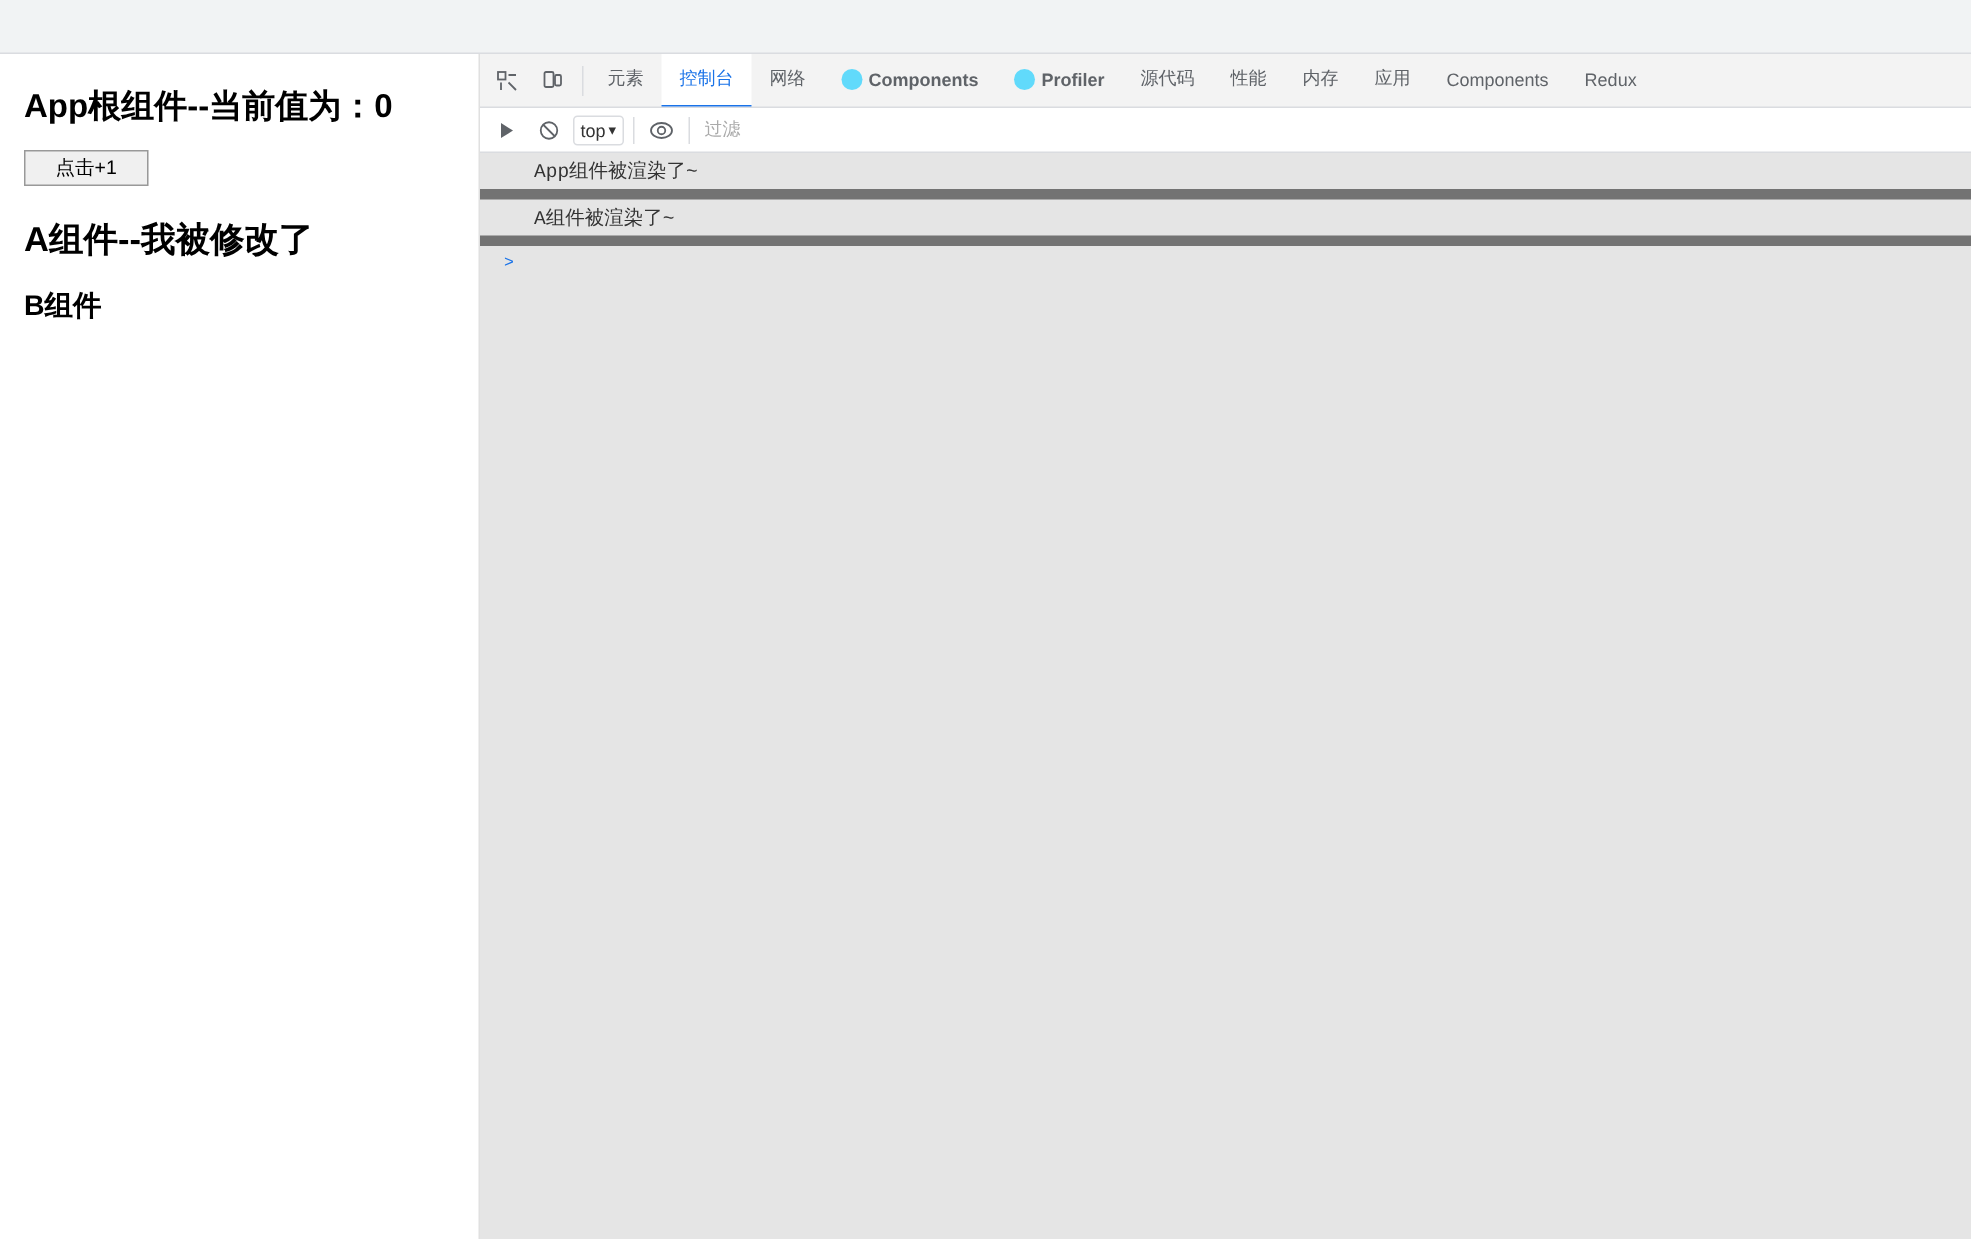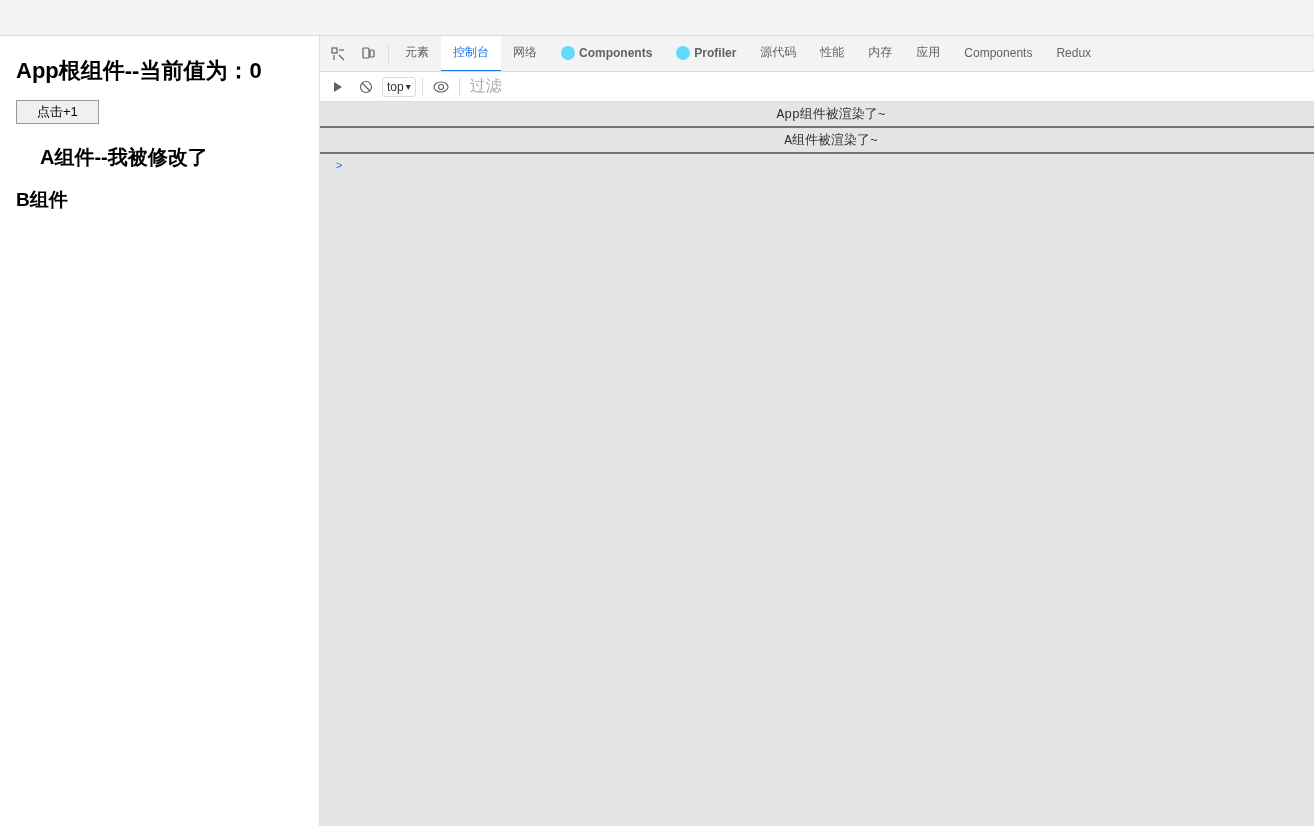--- a/index.html
+++ b/index.html
@@ -41,24 +41,23 @@
       border: 1px solid #999;
       background: #f0f0f0;
       padding: 2px 20px;
       font-size: 13px;
       cursor: pointer;
       margin-bottom: 20px;
       display: inline-block;
     }
 
     .a-component {
-      font-size: 20px;
+      font-size: 23px;
       font-weight: bold;
       margin-bottom: 16px;
-      margin-left: 24px;
     }
 
     .b-component {
       font-size: 19px;
       font-weight: bold;
     }
 
     
     .devtools {
       flex: 1;
@@ -183,43 +182,42 @@
       display: flex;
       align-items: center;
       justify-content: center;
       cursor: pointer;
       border-radius: 3px;
       color: #5f6368;
       font-size: 14px;
     }
 
     .filter-label {
-      font-size: 16px;
+      font-size: 12px;
       color: #aaa;
       padding-left: 4px;
     }
 
     
     .console-output {
       flex: 1;
       overflow-y: auto;
       padding: 0;
       font-size: 13px;
       font-family: 'Consolas', 'Courier New', monospace;
     }
 
     .console-line {
       display: flex;
       align-items: center;
       padding: 3px 8px 3px 36px;
-      border-bottom: 2px solid #737373;
+      border-bottom: 7px solid #737373;
       min-height: 22px;
       color: #333;
       font-size: 13px;
-      justify-content: center;
     }
 
     .expand-arrow {
       color: #1a73e8;
       font-size: 11px;
       padding: 3px 8px;
       cursor: pointer;
       display: inline-block;
     }
   </style>

